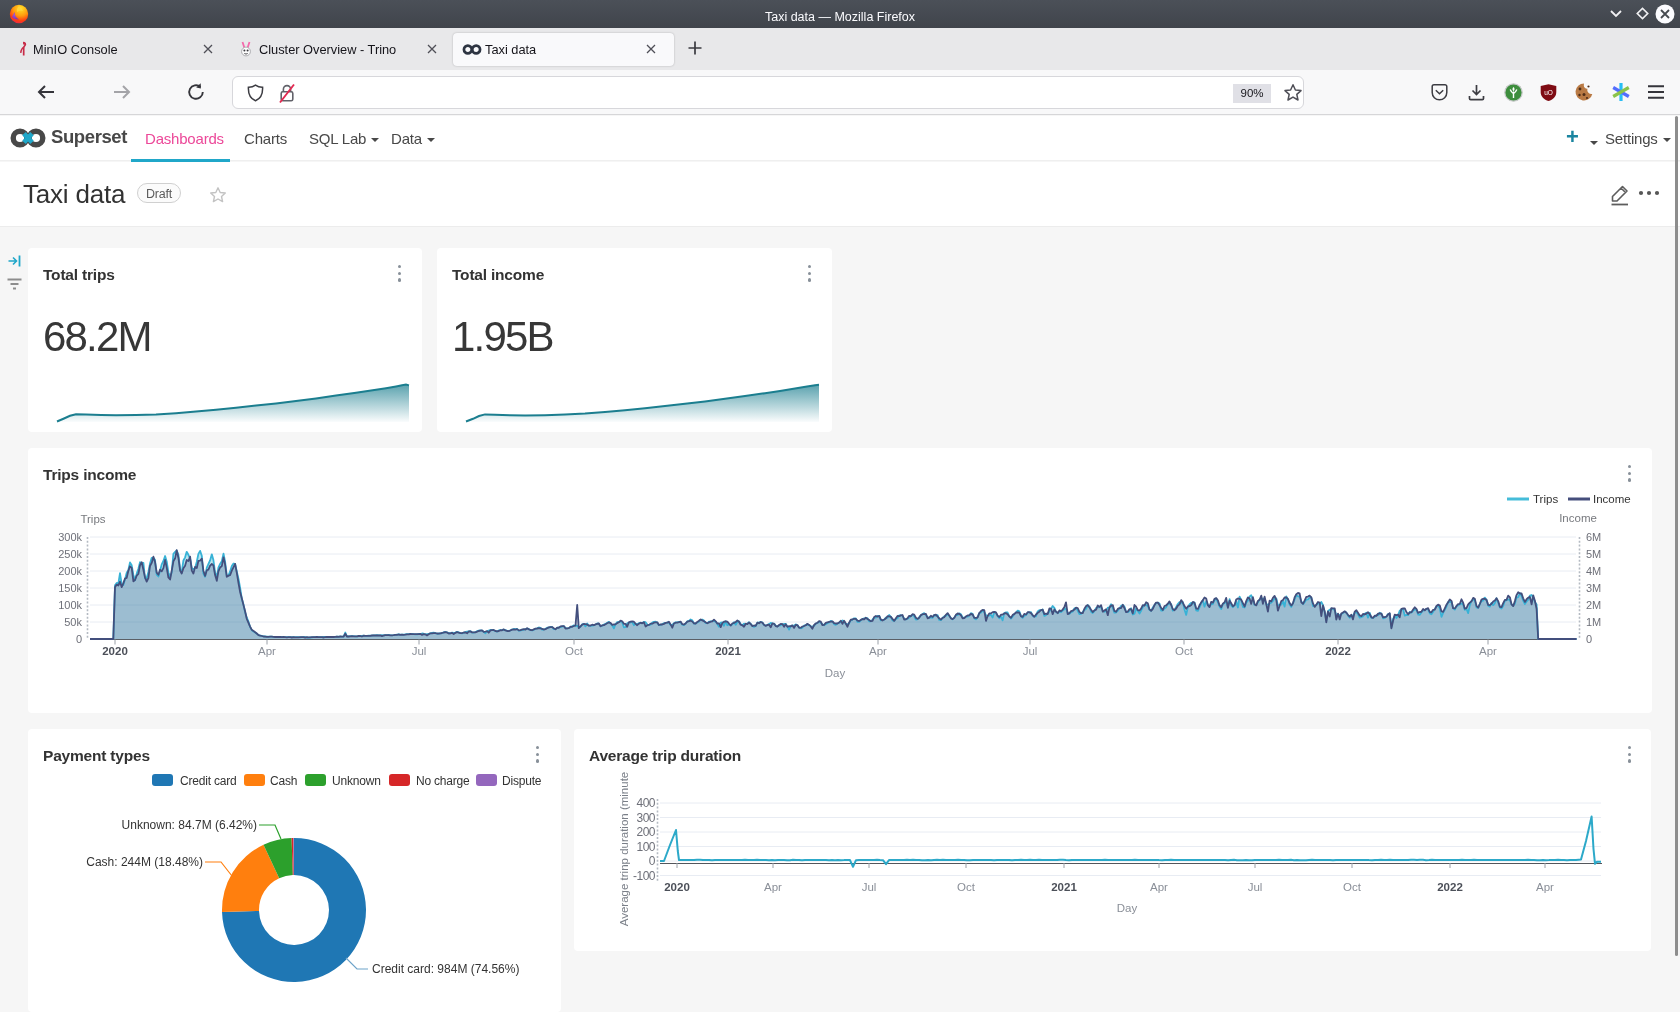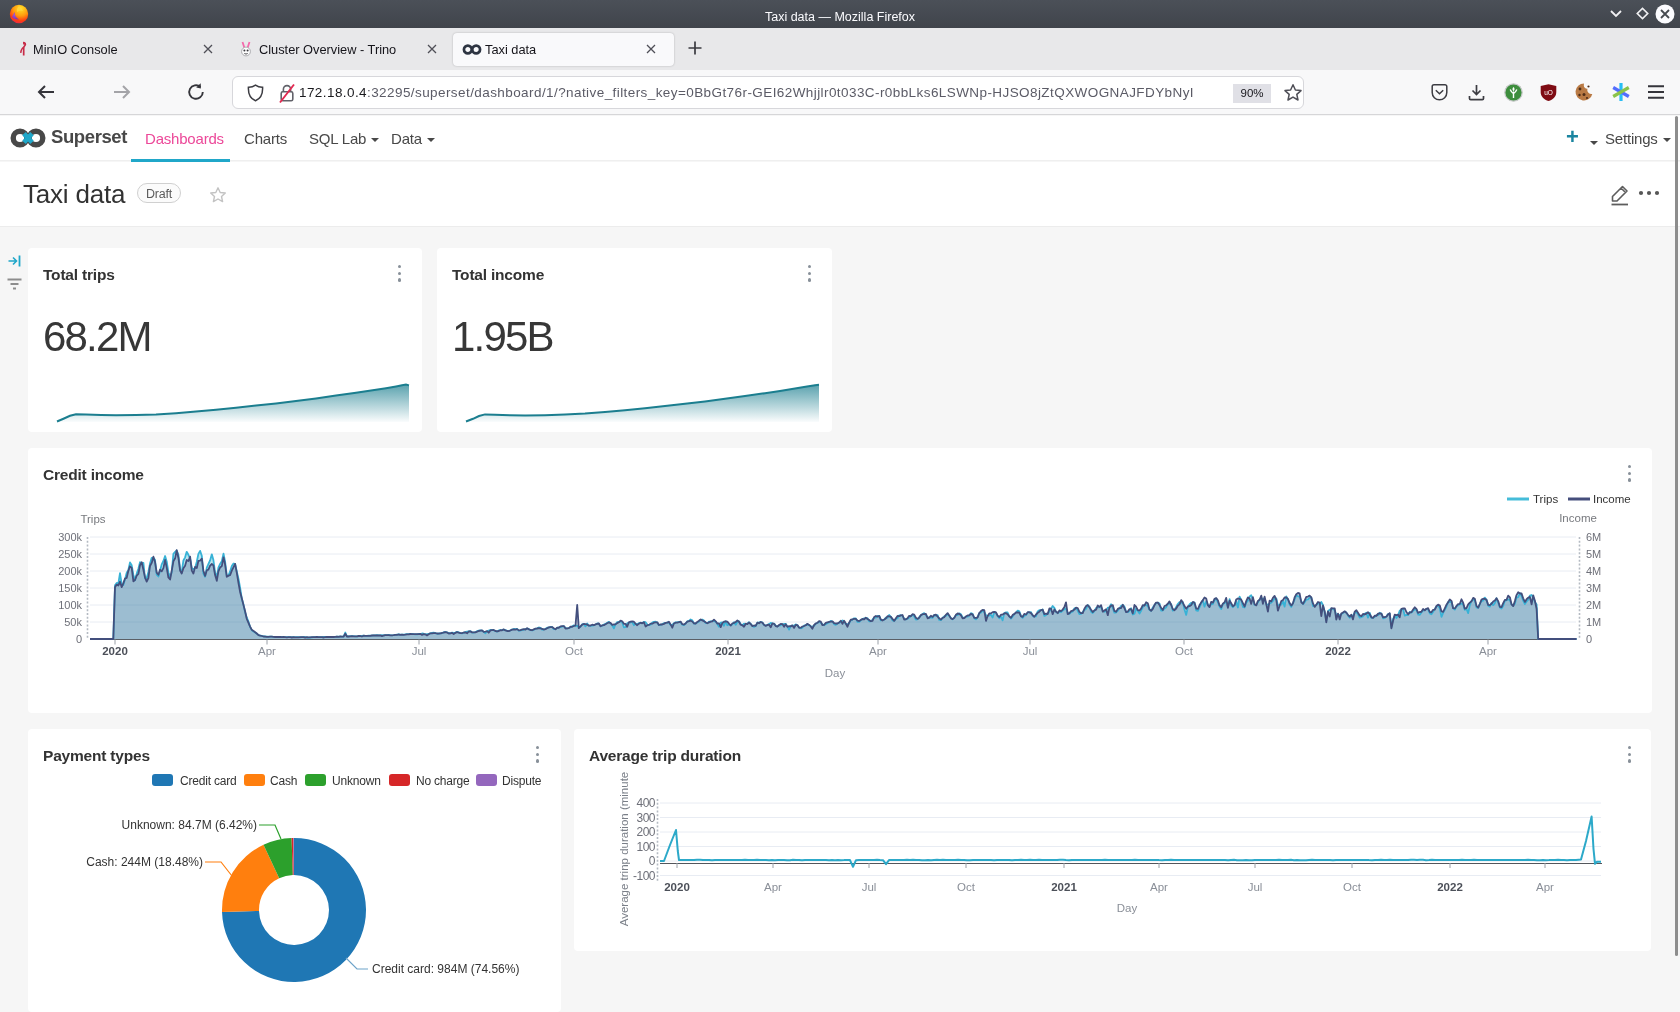--- a/index.html
+++ b/index.html
@@ -139,21 +139,20 @@
     </svg>
     <div class="abs" id="urlbar">
       <svg class="abs" style="left:14px;top:7px" width="17" height="18" viewBox="0 0 17 18">
         <path d="M8.5 1.2 C10.5 2.6 13 3.4 15.6 3.3 C15.9 10 13.5 14.6 8.5 16.8 C3.5 14.6 1.1 10 1.4 3.3 C4 3.4 6.5 2.6 8.5 1.2 Z" fill="none" stroke="#3c3c42" stroke-width="1.5"></path>
       </svg>
       <svg class="abs" style="left:45px;top:6px" width="18" height="21" viewBox="0 0 18 21">
         <rect x="3.2" y="8.8" width="11.6" height="9" rx="1.6" fill="none" stroke="#62626a" stroke-width="1.6"></rect>
         <path d="M5.4 8.8 V6.2 a3.6 3.6 0 0 1 7.2 0 V8.8" fill="none" stroke="#62626a" stroke-width="1.6"></path>
         <path d="M2 19.5 L16 1.5" stroke="#e22850" stroke-width="1.9"></path>
       </svg>
-      <div class="abs" id="urltext"><b>172.18.0.4</b>:32295/superset/dashboard/1/?native_filters_key=0BbGt76r-GEI62Whjjlr0t033C-r0bbLks6LSWNp-HJSO8jZtQXWOGNAJFDYbNyI</div>
       <div class="abs" id="zoomchip">90%</div>
       <svg class="abs" style="left:1050px;top:6px" width="20" height="20" viewBox="0 0 20 20">
         <path d="M10 1.8 L12.4 7 L18 7.6 L13.8 11.4 L15 17 L10 14.1 L5 17 L6.2 11.4 L2 7.6 L7.6 7 Z" fill="none" stroke="#4f4f57" stroke-width="1.5" stroke-linejoin="round"></path>
       </svg>
     </div>
 
     <svg class="abs" style="left:1430px;top:13px" width="19" height="19" viewBox="0 0 19 19">
       <path d="M2.2 3.5 a1.8 1.8 0 0 1 1.8-1.8 h11 a1.8 1.8 0 0 1 1.8 1.8 v6 a7.3 7.3 0 0 1-14.6 0 Z" fill="none" stroke="#3c3c42" stroke-width="1.5"></path>
       <path d="M5.8 7.2 L9.5 10.7 L13.2 7.2" stroke="#3c3c42" stroke-width="1.5" fill="none"></path>
     </svg>
@@ -322,21 +321,21 @@
       <line x1="1310" y1="191.5" x2="1310" y2="196.5" stroke="#9aa0a8"></line>
       <text x="1310" y="207" class="xyear" text-anchor="middle">2022</text>
       <line x1="1460" y1="191.5" x2="1460" y2="196.5" stroke="#9aa0a8"></line>
       <text x="1460" y="207" class="xmon" text-anchor="middle">Apr</text>
       <text x="807" y="229" class="xmon" text-anchor="middle">Day</text>
       <line x1="1479" y1="51" x2="1501" y2="51" stroke="#45bcd9" stroke-width="3"></line>
       <text x="1505" y="55" class="leglab">Trips</text>
       <line x1="1540" y1="51" x2="1562" y2="51" stroke="#454e7c" stroke-width="3"></line>
       <text x="1565" y="55" class="leglab">Income</text>
     </svg>
-    <div class="ctitle">Credit income</div>
+    <div class="ctitle">Trips income</div>
     <div class="kebab" style="left:1600px;top:17px">
       <i></i>
       <i></i>
       <i></i>
     </div>
   </div>
 <div class="card" style="left:28px;top:729px;width:533px;height:283px">
     <svg class="abs" style="left:0;top:0" width="533" height="283" viewBox="0 0 533 283">
       <rect x="124" y="45" width="21" height="12" rx="3" fill="#1f77b4"></rect>
       <text x="152" y="55.5" font-size="12" fill="#333" letter-spacing="-0.2">Credit card</text>

